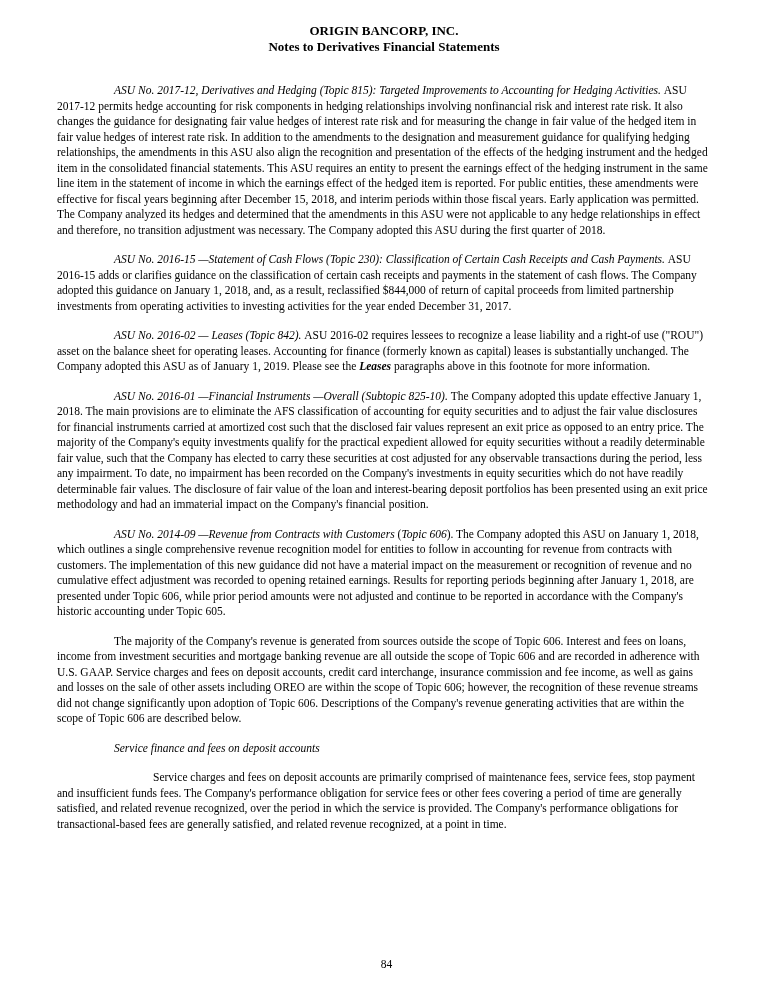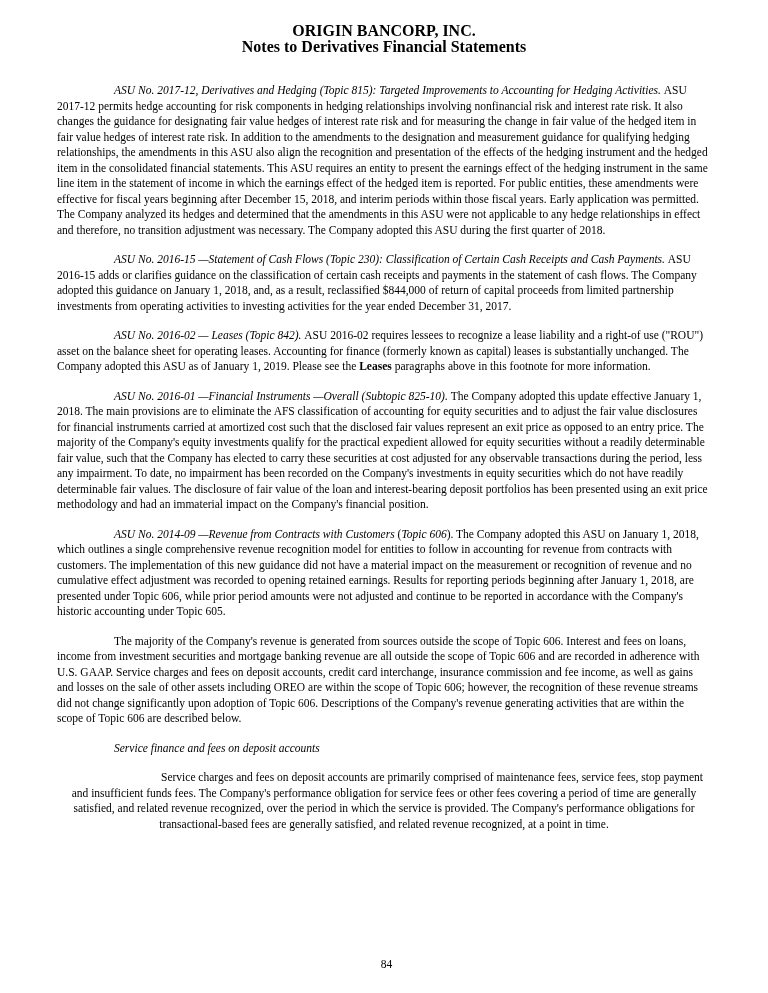--- a/index.html
+++ b/index.html
@@ -16,34 +16,34 @@
     font-size: 11.5px;
     line-height: 15.5px;
     overflow: hidden;
   }
   .doc-header {
     padding-top: 23px;
     text-align: center;
     font-weight: bold;
   }
   .doc-title, .doc-subtitle {
-    font-size: 16px;
+    font-size: 13px;
     line-height: 15.5px;
   }
   .content {
     margin: 29px 57px 0 57px;
     text-align: left;
   }
   p.para {
     margin: 0 0 14px 0;
     text-indent: 57px;
   }
-  p.para.deep-indent { text-indent: 96px; text-align: center; }
+  p.para.deep-indent { text-indent: 96px; }
   .italic { font-style: italic; }
-  .bold-italic { font-weight: bold; }
+  .bold-italic { font-style: italic; font-weight: bold; }
   .page-footer {
     position: absolute;
     left: 5px; right: 0;
     bottom: 21px;
     text-align: center;
     font-size: 11.5px;
   }
 </style>
 </head>
 <body>

